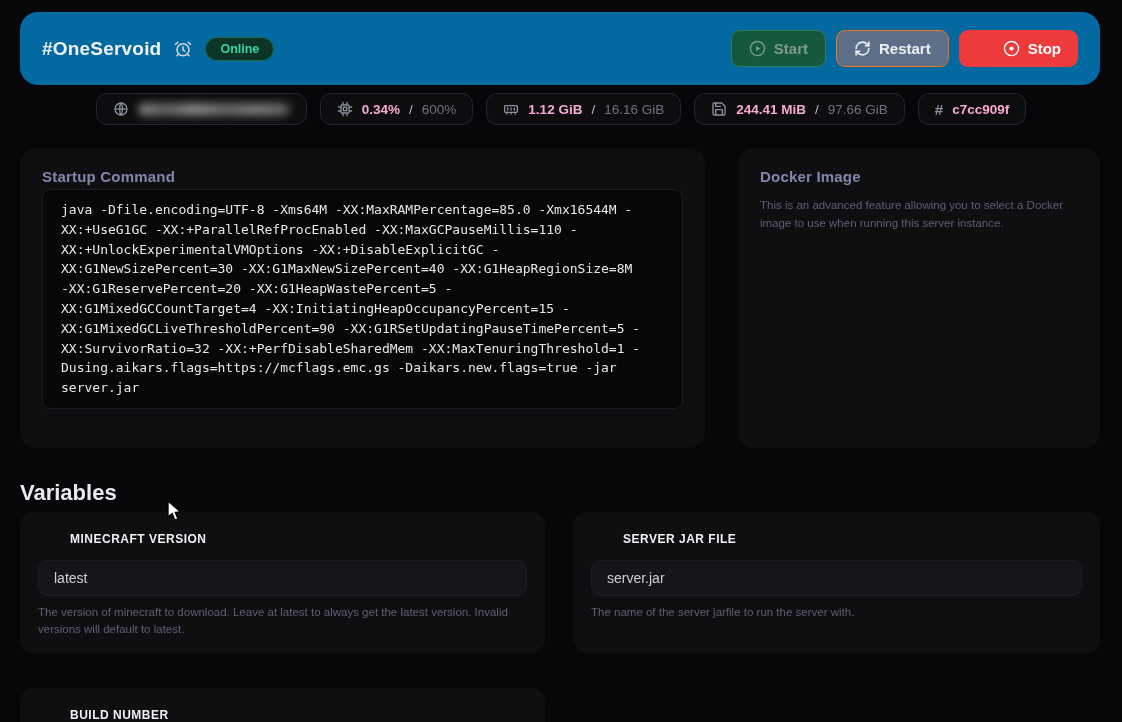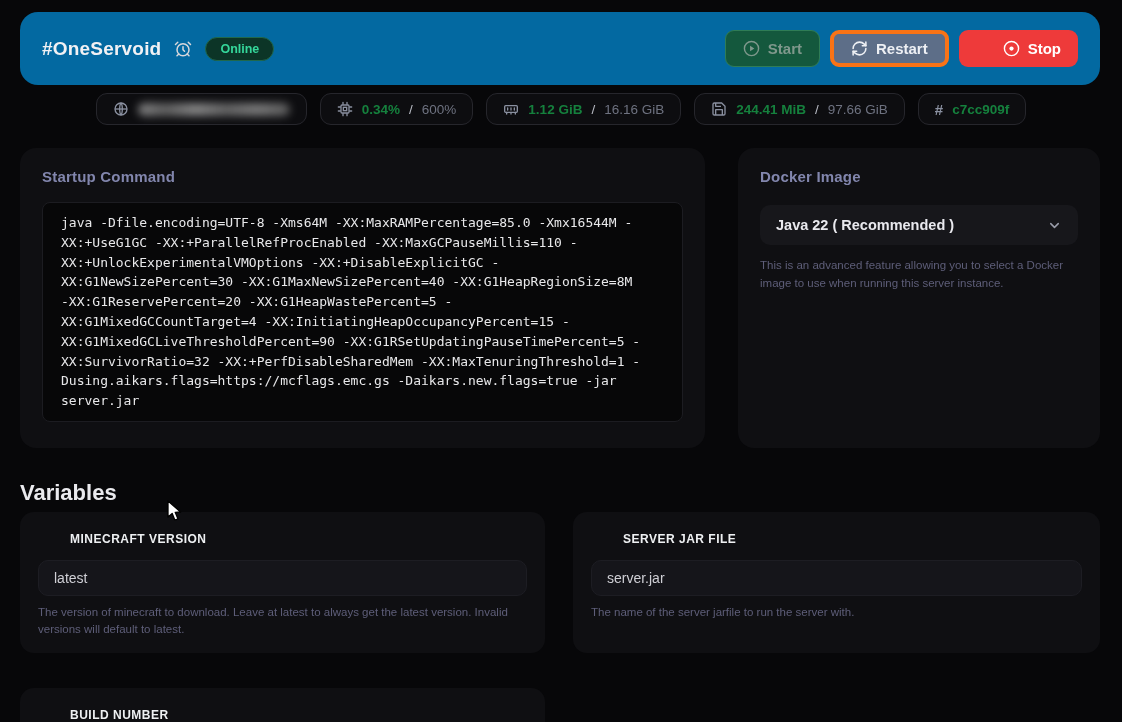--- a/index.html
+++ b/index.html
@@ -27,50 +27,50 @@
     background:#0c3527; border:1px solid #20684b;
     color:#35d79b; font-size:12.5px; font-weight:bold;
   }
   .header-right { margin-left:auto; display:flex; gap:10px; }
   .btn {
     height:37px; border-radius:9px; font-weight:bold; font-size:15px;
     display:flex; align-items:center; gap:8px; padding:0 17px;
     font-family:inherit; cursor:pointer;
   }
   .btn-start { background:#14583d; border:1px solid #2f7c55; color:#7f988c;justify-content:space-between; }
-  .btn-restart { background:#5d6e88; border:4px solid #f97316; color:#eef0f4; }
+  .btn-restart { background:#5d6e88; border:1px solid #f97316; color:#eef0f4; }
   .btn-stop { background:#ee3a3a; border:none; color:#ffffff;padding-left:44px; }
 
   
   .stats-row {
     position:absolute; top:93px; left:0; width:1122px;
     display:flex; justify-content:center; gap:13px;
   }
   .pill {
     height:32px; background:#0d0d10; border:1px solid #26262c; border-radius:11px;
     display:flex; align-items:center; gap:9px; padding:0 16px; font-size:13.5px;
   }
   .pill .p-icon { color:#8a90a0; }
-  .pill .val { font-weight:bold; color:#15803d; }
+  .pill .val { font-weight:bold; color:#f9a8d4; }
   .pill .sep { color:#b9bcc4; }
   .pill .lim { color:#6e7280; }
   .hash-glyph { color:#8a90a0; font-weight:bold; font-size:15px; }
   .blur-blob {
     width:152px; height:13px; border-radius:7px;
     background:linear-gradient(90deg,#9a9a9a,#6f6f6f 18%,#9b9b9b 38%,#747474 58%,#8d8d8d 78%,#6a6a6a);
     filter:blur(4px); opacity:.85;
   }
 
   
   .panel { position:absolute; top:148px; background:#0f0f12; border-radius:16px; padding:20px 22px; }
   .panel-startup { left:20px; width:685px; height:300px; }
   .panel-docker { left:738px; width:362px; height:300px; }
   .panel-title { color:#8286ad; font-size:15px; font-weight:600; letter-spacing:.2px; }
   .code-block {
-    margin-top:17px; background:#070708; border:1px solid #1c1c21; border-radius:8px;
+    margin-top:4px; background:#070708; border:1px solid #1c1c21; border-radius:8px;
     padding:10px 18px;
     font-family:"DejaVu Sans Mono", monospace;
     font-size:13px; line-height:19.8px; color:#e8e8ea;
     white-space:pre-wrap; word-break:break-all;
   }
   .select-box {
     margin-top:20px; height:40px; background:#17171b; border-radius:10px;
     display:flex; align-items:center; justify-content:space-between;
     padding:0 16px; color:#e9e9ee; font-size:14.5px; font-weight:600; cursor:pointer;
   }
@@ -212,28 +212,20 @@
 -XX:G1ReservePercent=20 -XX:G1HeapWastePercent=5 -
 XX:G1MixedGCCountTarget=4 -XX:InitiatingHeapOccupancyPercent=15 -
 XX:G1MixedGCLiveThresholdPercent=90 -XX:G1RSetUpdatingPauseTimePercent=5 -
 XX:SurvivorRatio=32 -XX:+PerfDisableSharedMem -XX:MaxTenuringThreshold=1 -
 Dusing.aikars.flags=https://mcflags.emc.gs -Daikars.new.flags=true -jar
 server.jar</div>
 </div>
 
 <div class="panel panel-docker">
   <div class="panel-title">Docker Image</div>
-  <div class="select-box">
-    <span>Java 22 ( Recommended )</span>
-    <span class="chevron">
-      <svg width="15" height="15" viewBox="0 0 24 24" fill="none" stroke="currentColor" stroke-width="2.4" stroke-linecap="round" stroke-linejoin="round">
-        <path d="m6 9 6 6 6-6"></path>
-      </svg>
-    </span>
-  </div>
   <div class="helper-text">This is an advanced feature allowing you to select a Docker image to use when running this server instance.</div>
 </div>
 
 <div class="variables-heading">Variables</div>
 
 <div class="var-card var-card-minecraft">
   <div class="var-label">MINECRAFT VERSION</div>
   <input class="var-input" type="text" value="latest" style="">
   <div class="var-help">The version of minecraft to download. Leave at latest to always get the latest version. Invalid versions will default to latest.</div>
 </div>

